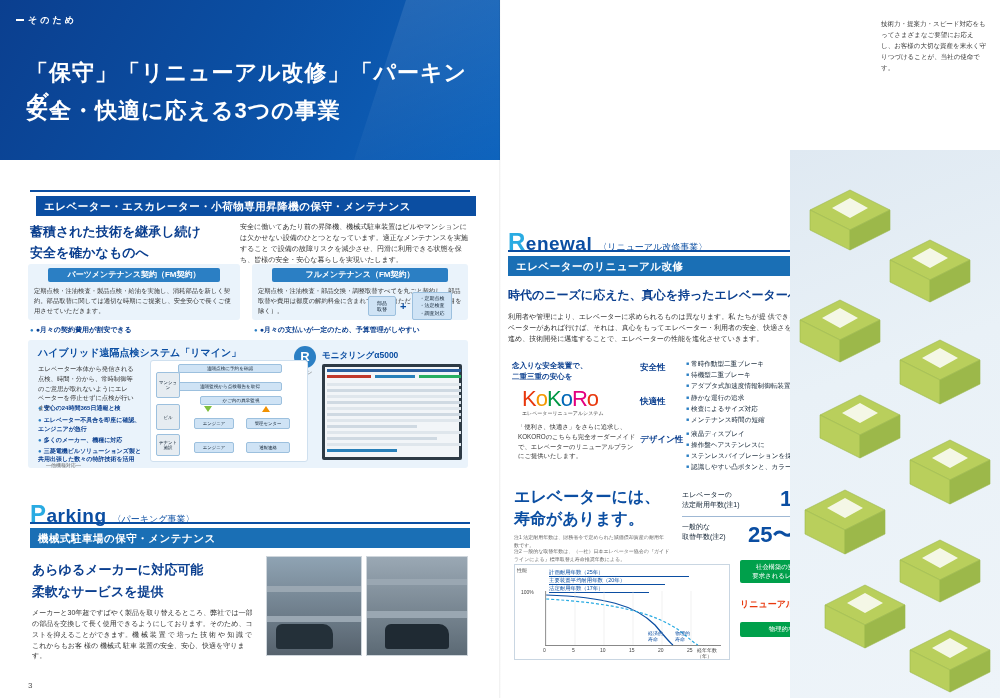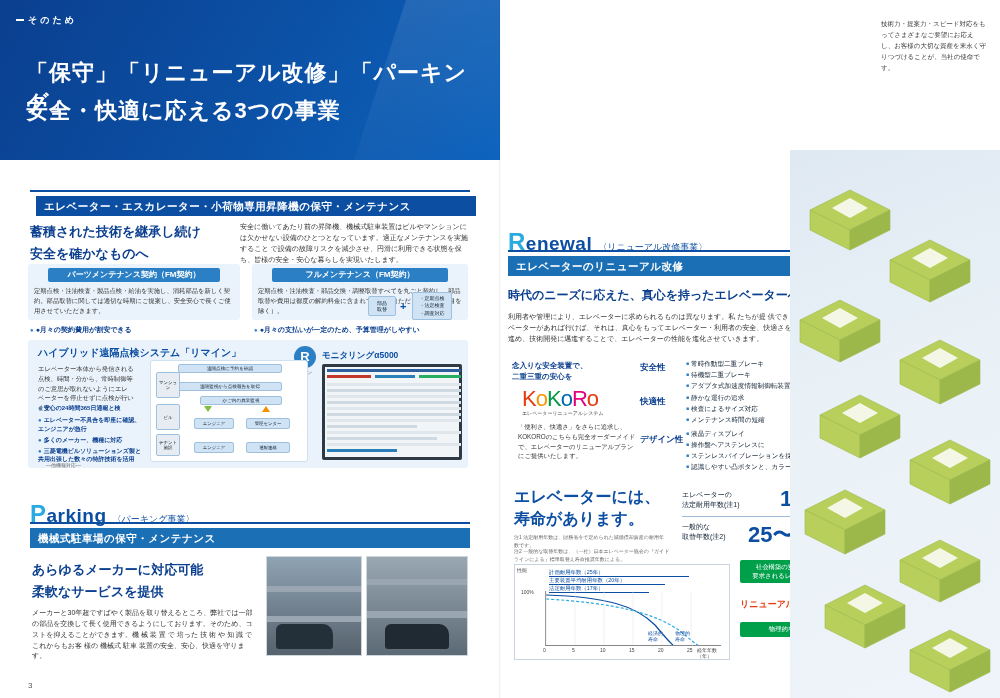--- a/index.html
+++ b/index.html
@@ -133,21 +133,21 @@
     <div class="hero"></div>
     <div class="sect-tag">そのため</div>
     <div class="hero-t1">「保守」「リニューアル改修」「パーキング」</div>
     <div class="hero-t2">安全・快適に応える3つの事業</div>
 
     <div class="sec-underline" style="left:30px; top:190px; width:440px;"></div>
 
     <div class="bar-head" style="left:36px; top:196px; width:440px;">エレベーター・エスカレーター・小荷物専用昇降機の保守・メンテナンス</div>
 
     <div class="lead" style="left:30px; top:222px; width:200px;">蓄積された技術を継承し続け</div>
-    <div class="lead" style="left:30px; top:244px; width:200px;">安全を確かなものへ</div>
+    <div class="lead" style="left:30px; top:244px; width:200px;font-family:Liberation Mono, monospace;">安全を確かなものへ</div>
     <div class="body-txt" style="left:240px; top:222px; width:228px;">安全に働いてあたり前の昇降機、機械式駐車装置はビルやマンションには欠かせない設備のひとつとなっています。適正なメンテナンスを実施すること で設備の故障リスクを減少させ、円滑に利用できる状態を保ち、皆様の安全・安心な暮らしを実現いたします。</div>
 
     <div class="panel" style="left:28px; top:264px; width:212px; height:56px;"></div>
     <div class="panel" style="left:252px; top:264px; width:216px; height:56px;"></div>
     <div class="panel-title" style="left:48px; top:268px; width:172px;">パーツメンテナンス契約（FM契約）</div>
     <div class="panel-title" style="left:272px; top:268px; width:176px;">フルメンテナンス（FM契約）</div>
     <div class="body-txt sm" style="left:34px; top:286px; width:200px;">定期点検・注油検査・製品点検・給油を実施し、消耗部品を新しく契約。部品取替に関しては適切な時期にご提案し、安全安心で長くご使用させていただきます。</div>
     <div class="body-txt sm" style="left:258px; top:286px; width:204px;">定期点検・注油検査・部品交換・調整取替すべてを丸ごと契約し、部品取替や費用は都度の解約料金に含まれています（ただし消耗的な項目を除く）。</div>
 
     <div class="dg-box blue" style="left:368px; top:296px; width:28px; height:20px; font-size:5px;">部品<br>取替</div>

